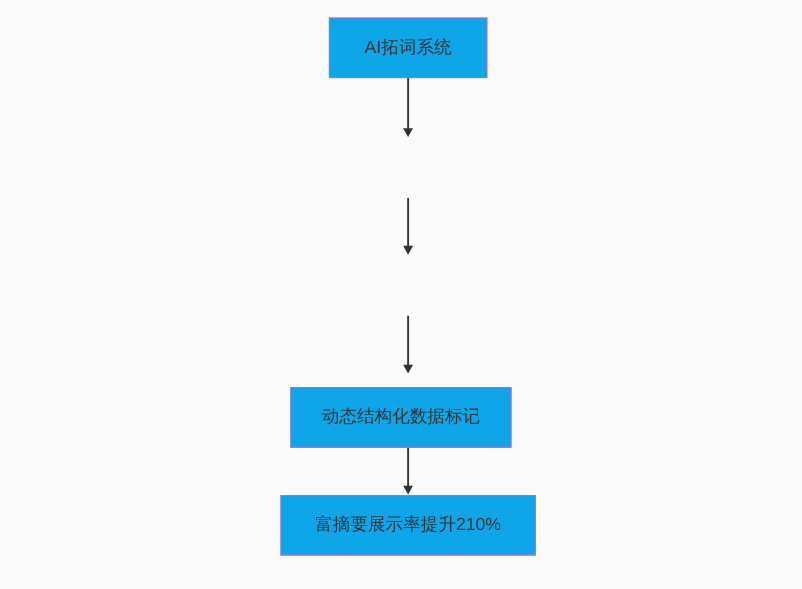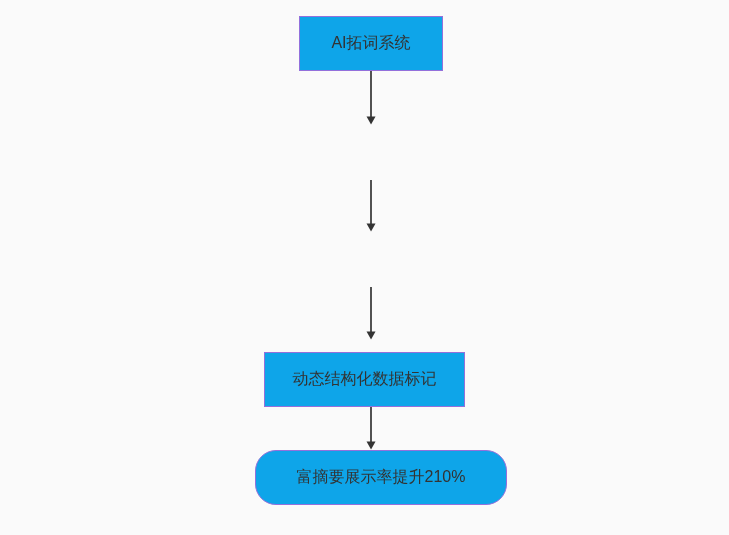--- a/index.html
+++ b/index.html
@@ -32,21 +32,21 @@
     display: flex;
     align-items: center;
     justify-content: center;
     text-align: right;
     white-space: nowrap;
   }
   .node-0 { left: 299px; top: 16px;  width: 144px; }
   .node-1 { left: 274px; top: 125px; width: 194px; }
   .node-2 { left: 261px; top: 232px; width: 221px; }
   .node-3 { left: 264px; top: 340px; width: 201px; margin-top: 12px; }
-  .node-4 { left: 255px; top: 450px; width: 252px; border-radius: 21px; }
+  .node-4 { left: 255px; top: 450px; width: 232px; }
 </style>
 </head>
 <body>
 
 <div class="stage">
 
   <svg class="edge-layer" id="edge-layer" viewBox="0 0 729 535" xmlns="http://www.w3.org/2000/svg">
       <line x1="371" y1="71" x2="371" y2="118" stroke="#333333" stroke-width="1.7"></line>
       <polygon points="366.5,116.5 375.5,116.5 371,124.5" fill="#333333"></polygon>
       <line x1="371" y1="180" x2="371" y2="225" stroke="#333333" stroke-width="1.7"></line>

